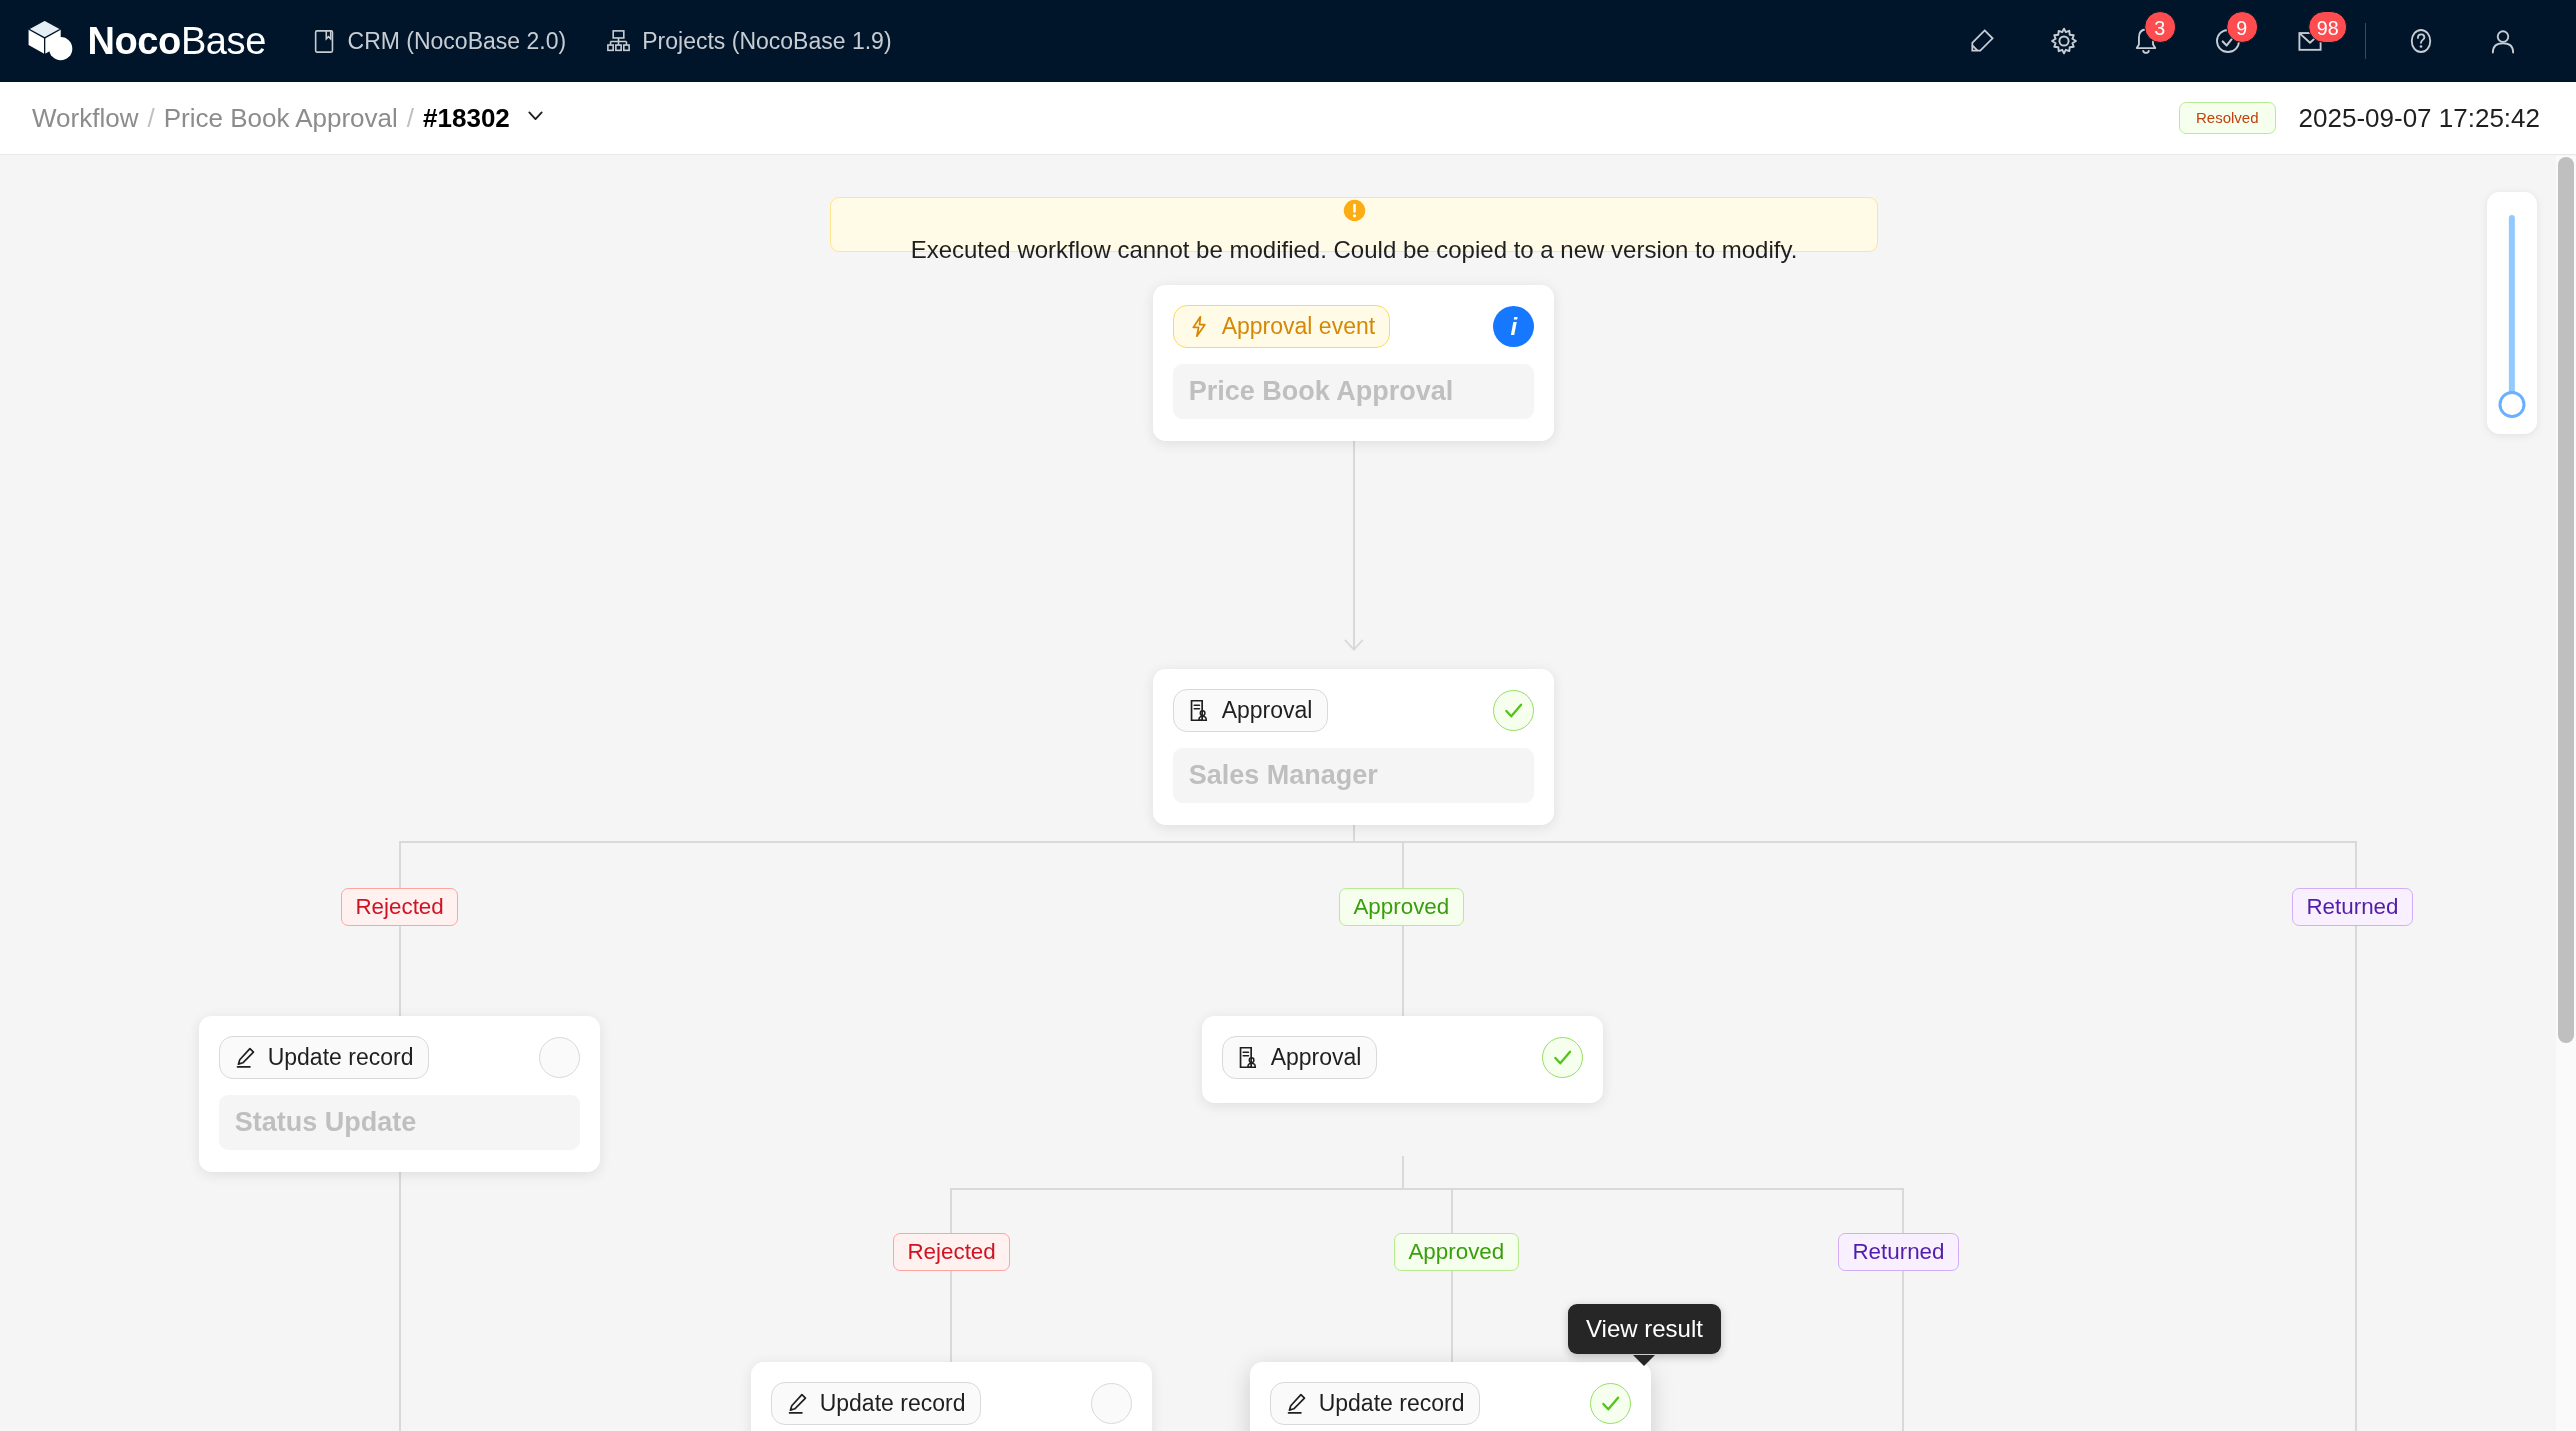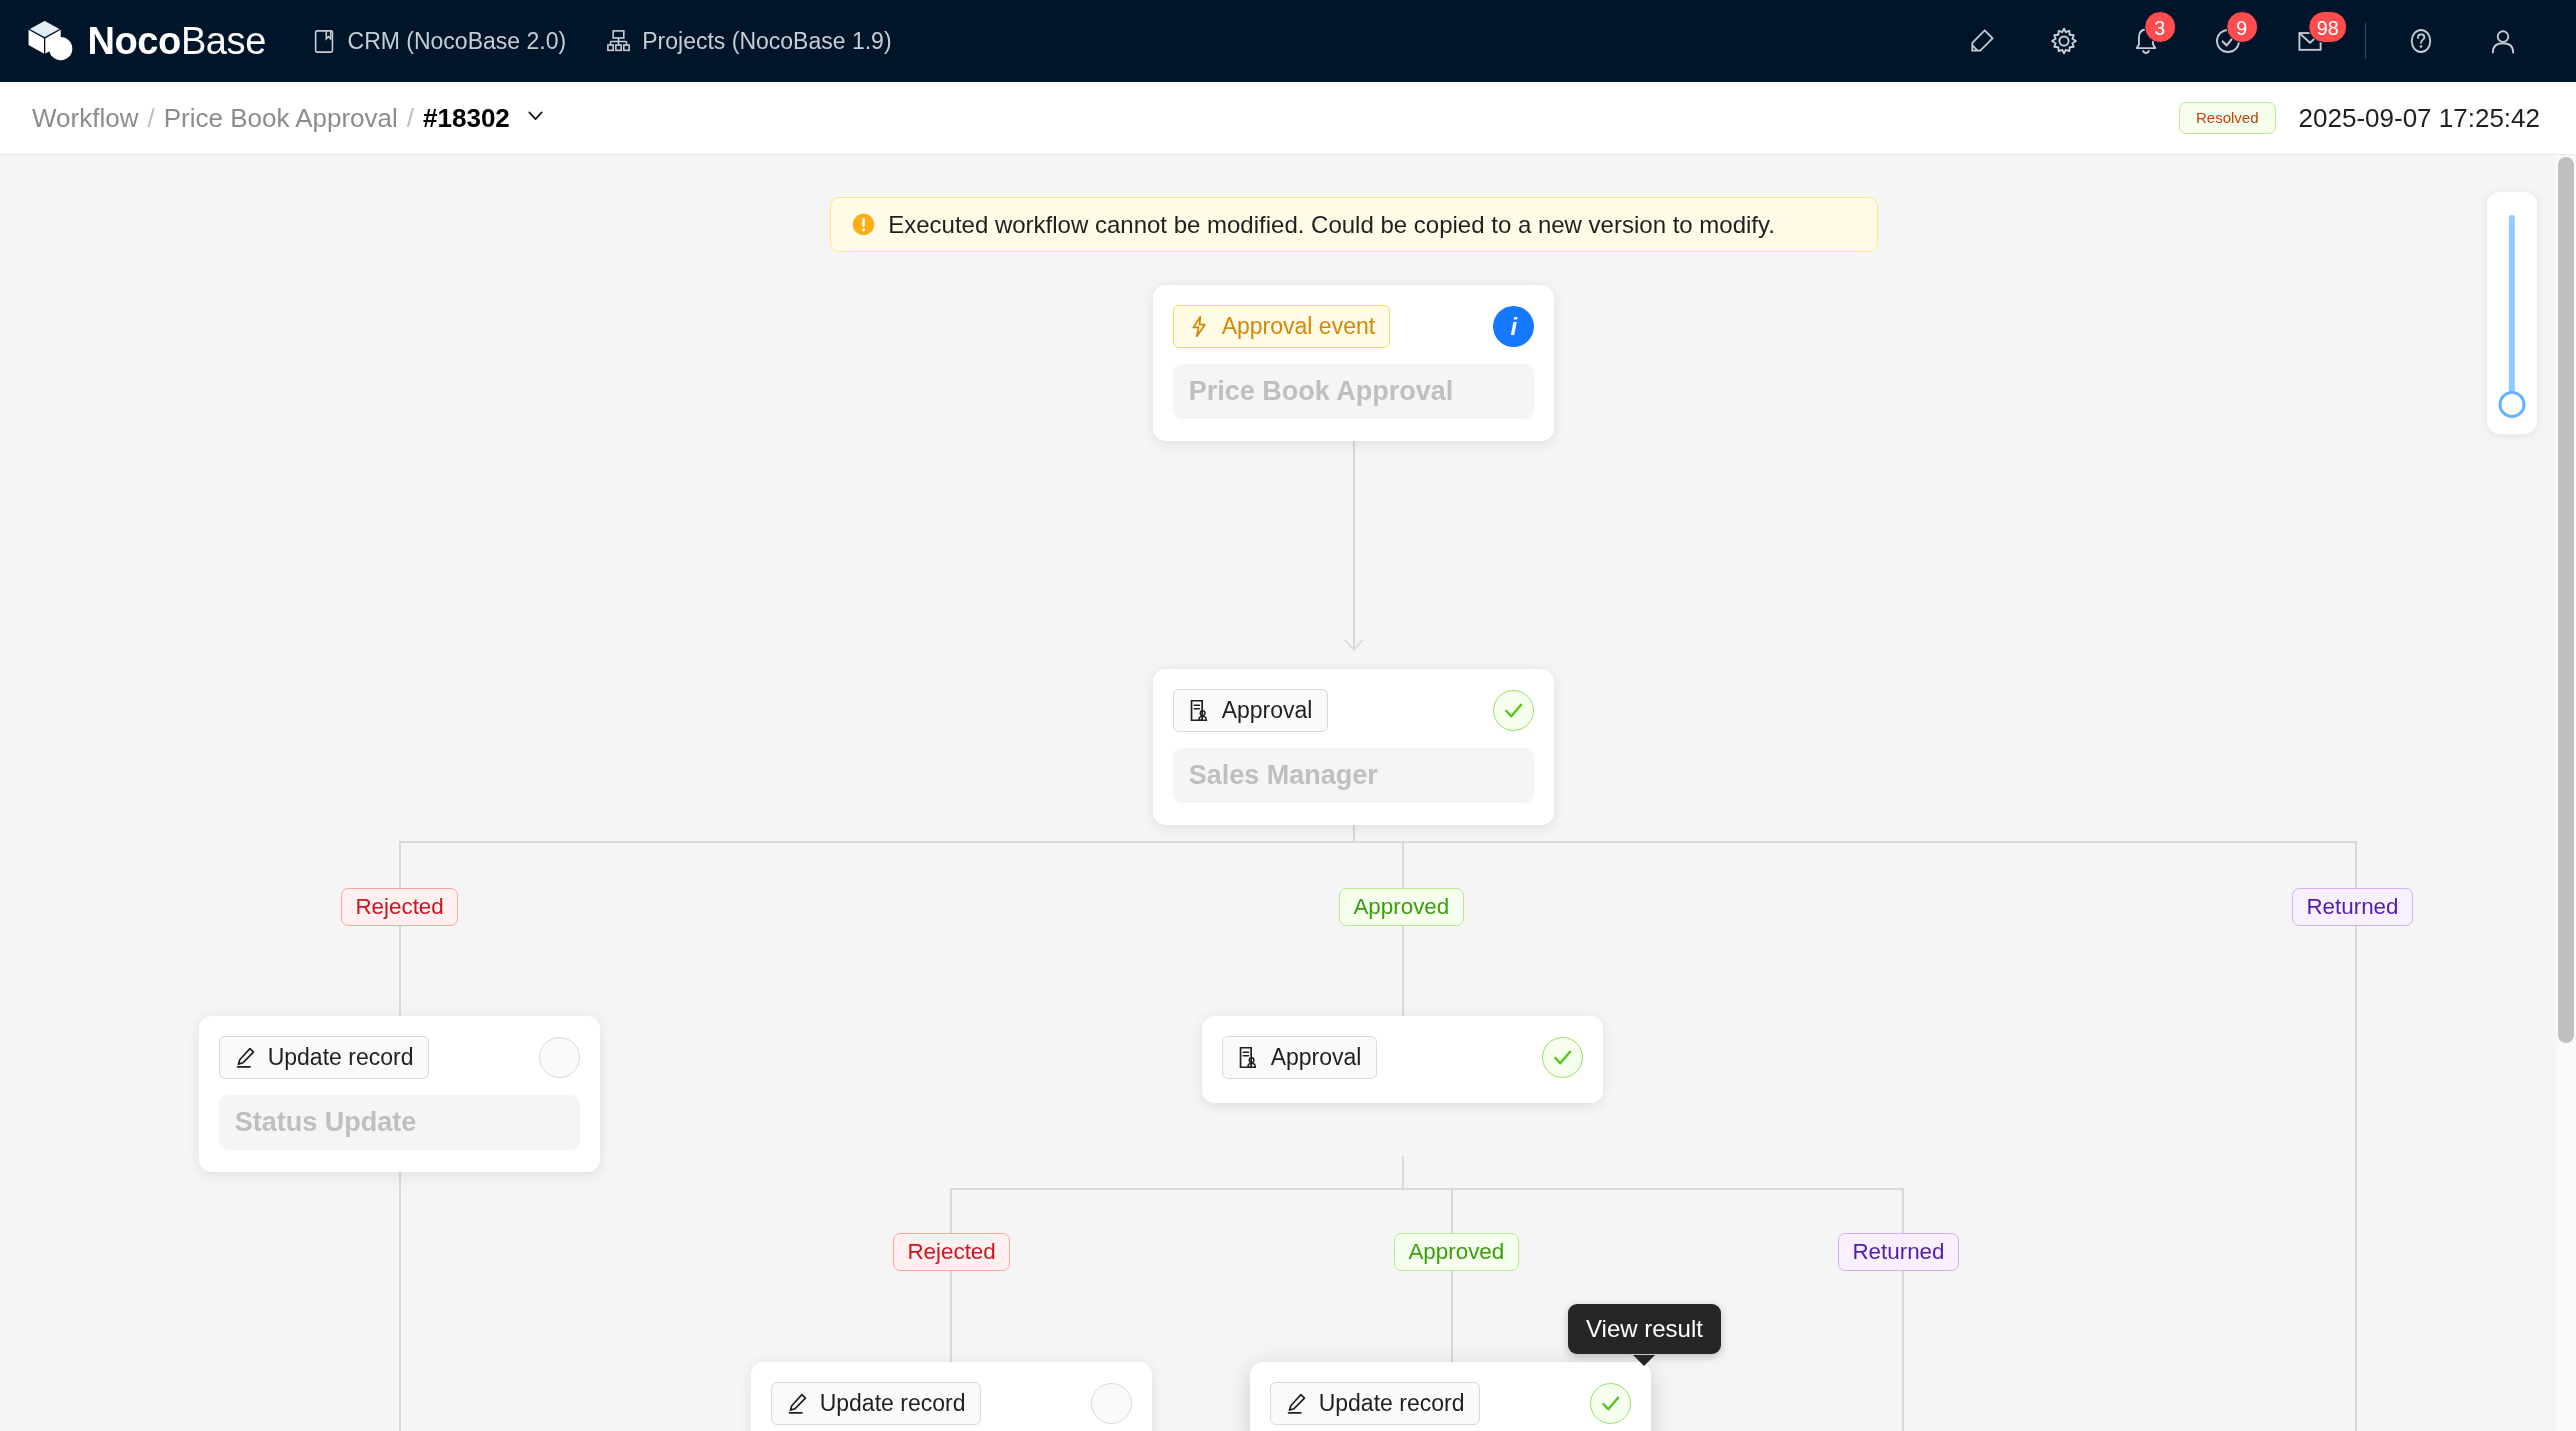--- a/index.html
+++ b/index.html
@@ -83,21 +83,21 @@
     overflow: hidden;
   }
 
   .alert {
     position: absolute; left: 830px; top: 41px;
     width: 1048px; height: 55px;
     background: #fffbe6; border: 0.9px solid #ffe58f;
     border-radius: 9px;
     display: flex; align-items: center; gap: 12.5px;
     padding: 0 19.7px;
-    font-size: 24px; color: #1f1f1f;
+    font-size: 24px; color: #1f1f1f; flex-direction: column;
   }
   .alert .warn-ico { width: 25px; height: 25px; flex: none; }
 
   
   .line-v { position: absolute; width: 1.8px; background: #d9d9d9; }
   .line-h { position: absolute; height: 1.8px; background: #d9d9d9; }
   .arrow-head {
     position: absolute; width: 19.7px; height: 12.5px;
   }
 
@@ -111,21 +111,21 @@
     padding: 18px 19.7px 21.5px 19.7px;
   }
   .node.highlighted { box-shadow: 0 5.4px 23px rgba(0,0,0,0.17); }
   .node-head {
     display: flex; align-items: center; justify-content: space-between;
     height: 47px;
   }
   .type-chip {
     display: inline-flex; align-items: center; gap: 10.7px;
     border: 0.9px solid #d9d9d9; background: #fafafa;
-    border-radius: 6px; padding: 6.3px 14.3px;
+    border-radius: 14px; padding: 6.3px 14.3px;
     font-size: 23px; color: #1f1f1f; line-height: 1.2;
     cursor: pointer;
   }
   .type-chip.event {
     border-color: #ffd666; background: #fffbe6; color: #d48806;
   }
   .type-chip .chip-ico { width: 23px; height: 23px; flex: none; display: block; }
 
   .status-dot {
     width: 41px; height: 41px; border-radius: 50%;

